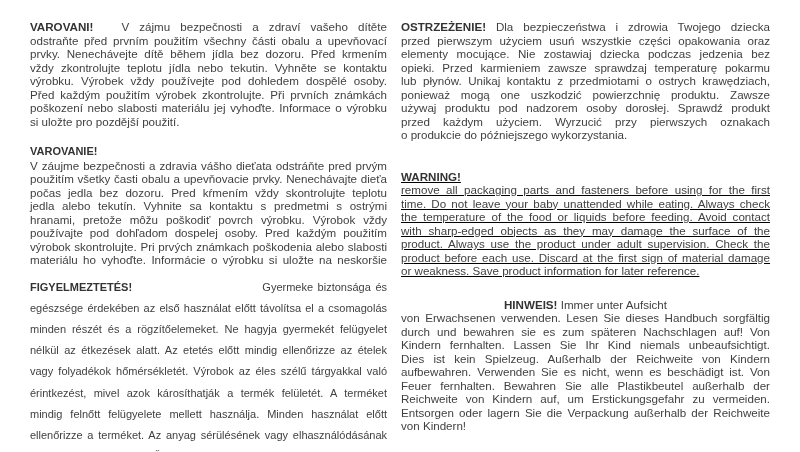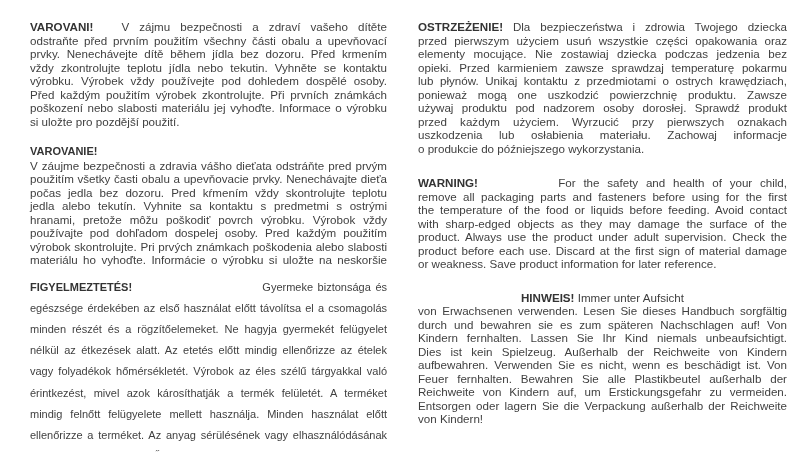--- a/index.html
+++ b/index.html
@@ -10,30 +10,30 @@
     overflow: hidden;
     background: var(--bg, #ffffff);
     font-family: "Liberation Sans", "DejaVu Sans", sans-serif;
   }
   .page {
     box-sizing: border-box;
     width: 800px;
     height: 400px;
     padding: 20px 13px 0 30px;
     display: flex;
-    gap: 31px;
+    gap: 14px;
     background: var(--bg, #ffffff);
   }
   .col-left  { flex: 0 0 357px; width: 357px; }
   .col-right { flex: 0 0 369px; width: 369px; }
 
   .warning-section { margin: 0; }
   [data-section="slovak"]    { margin-top: 17px; }
   [data-section="hungarian"] { margin-top: 14px; }
-  [data-section="english"]   { margin-top: 21px; }
+  [data-section="english"]   { margin-top: 28px; text-decoration: underline; }
   [data-section="german"]    { margin-top: 20px; }
 
   .line {
     font-size: 11.6px;
     line-height: 13.5px;
     color: var(--text, #3f3f3f);
   }
   .justify {
     text-align: justify;
     text-align-last: justify;
@@ -107,29 +107,28 @@
   <div class="col-right">
       <section class="warning-section" data-section="polish">
         <div class="line justify"><b class="heading">OSTRZEŻENIE!</b> <span>Dla bezpieczeństwa i zdrowia Twojego dziecka</span></div>
         <div class="line justify">przed pierwszym użyciem usuń wszystkie części opakowania oraz</div>
         <div class="line justify">elementy mocujące. Nie zostawiaj dziecka podczas jedzenia bez</div>
         <div class="line justify">opieki. Przed karmieniem zawsze sprawdzaj temperaturę pokarmu</div>
         <div class="line justify">lub płynów. Unikaj kontaktu z przedmiotami o ostrych krawędziach,</div>
         <div class="line justify">ponieważ mogą one uszkodzić powierzchnię produktu. Zawsze</div>
         <div class="line justify">używaj produktu pod nadzorem osoby dorosłej. Sprawdź produkt</div>
         <div class="line justify">przed każdym użyciem. Wyrzucić przy pierwszych oznakach</div>
-        <div class="line justify">uszkodzenia lub osłabienia materiału. Zachowaj informacje</div>
         <div class="line plain">o produkcie do późniejszego wykorzystania.</div>
       </section>
       <section class="warning-section" data-section="english">
         <div class="line split">
           <b class="heading">WARNING!</b>
-          <span>For the safety and health of your child,</span>
         </div>
         <div class="line justify">remove all packaging parts and fasteners before using for the first</div>
+        <div class="line justify">time. Do not leave your baby unattended while eating. Always check</div>
         <div class="line justify">the temperature of the food or liquids before feeding. Avoid contact</div>
         <div class="line justify">with sharp-edged objects as they may damage the surface of the</div>
         <div class="line justify">product. Always use the product under adult supervision. Check the</div>
         <div class="line justify">product before each use. Discard at the first sign of material damage</div>
         <div class="line plain">or weakness. Save product information for later reference.</div>
       </section>
       <section class="warning-section" data-section="german">
         <div class="line right-line"><b class="heading">HINWEIS!</b> <span>Immer unter Aufsicht</span></div>
         <div class="line justify">von Erwachsenen verwenden. Lesen Sie dieses Handbuch sorgfältig</div>
         <div class="line justify">durch und bewahren sie es zum späteren Nachschlagen auf! Von</div>

